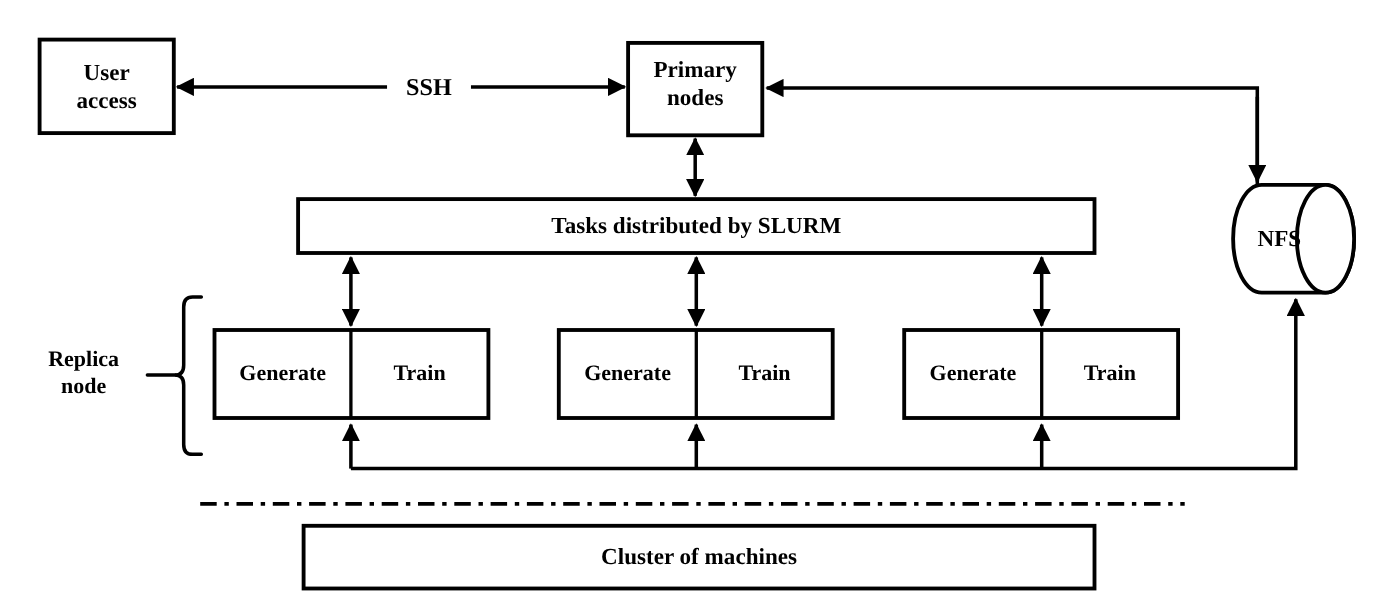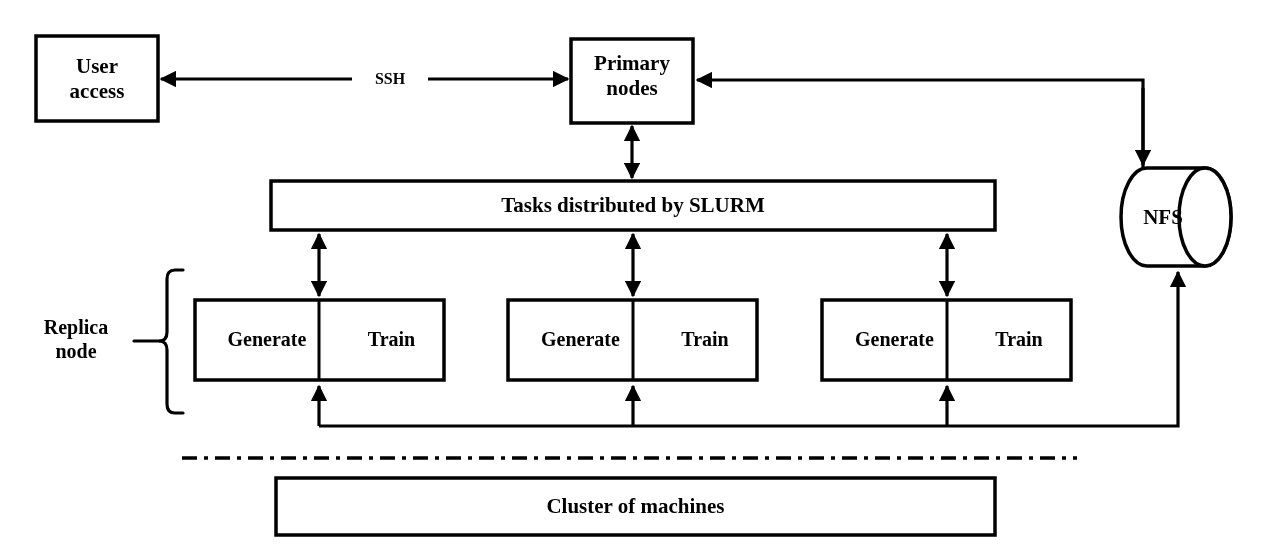--- a/index.html
+++ b/index.html
@@ -28,24 +28,24 @@
     align-items: center;
     justify-content: center;
     text-align: center;
     font-weight: bold;
     color: #000000;
     line-height: 1.18;
     pointer-events: none;
   }
   .lbl-box { font-size: 21px; }
   .lbl-bar { font-size: 21px; }
-  .lbl-cell { font-size: 20px; padding-left: 10px; }
+  .lbl-cell { font-size: 20px; }
   .lbl-nfs  { font-size: 21px; }
   .lbl-side { font-size: 20px; }
-  .lbl-edge { font-size: 16px; background: #ffffff; }
+  .lbl-edge { font-size: 22px; background: #ffffff; }
 </style>
 </head>
 <body>
 
 <div id="canvas">
 
   <svg class="layer" viewBox="0 0 1267 552">
     <defs>
       <marker id="ah" viewBox="0 0 10 10" refX="9.2" refY="5" markerWidth="5.2" markerHeight="5.2" orient="auto-start-reverse">
         <path d="M 0 0 L 10 5 L 0 10 z" fill="#000000"></path>

